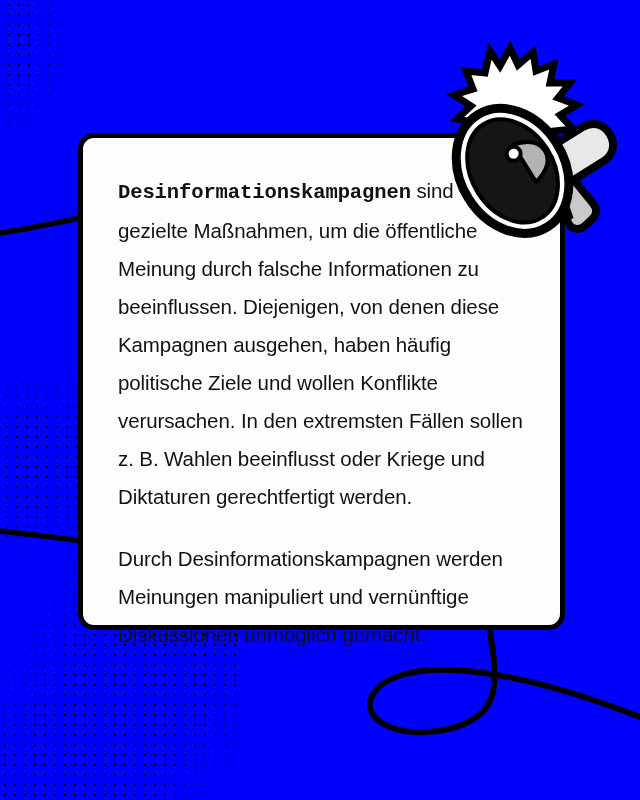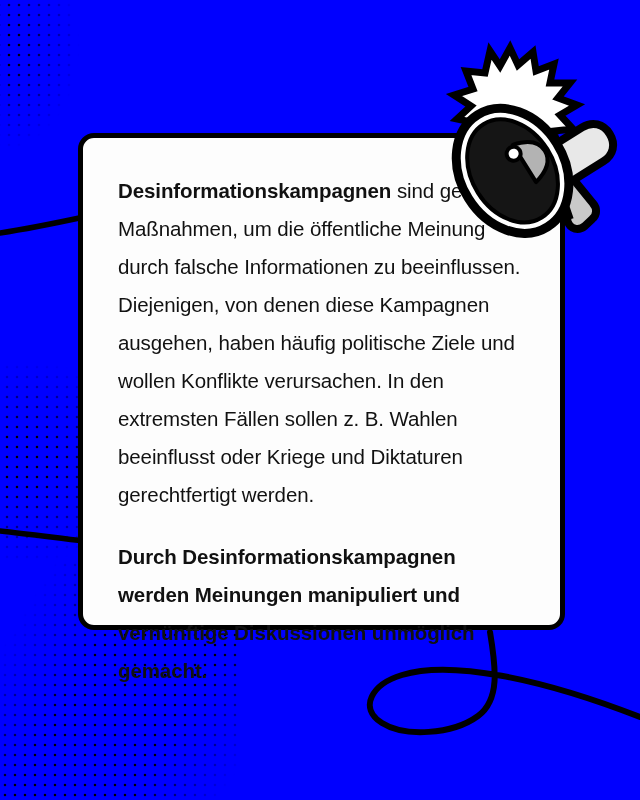--- a/index.html
+++ b/index.html
@@ -86,24 +86,24 @@
   .card-paragraph {
     margin: 0;
     color: #111111;
     font-size: 20.5px;
     line-height: 38px;
     letter-spacing: -0.1px;
     font-weight: 400;
   }
   .card-paragraph + .card-paragraph {
     margin-top: 24px;
-    font-weight: bold;
   }
   .lead-term {
     font-weight: 700;
+    font-family: Liberation Mono, monospace;
   }
 
   
   #megaphone {
     position: absolute;
     left: 430px;
     top: 33px;
     width: 205px;
     height: 205px;
     z-index: 6;

